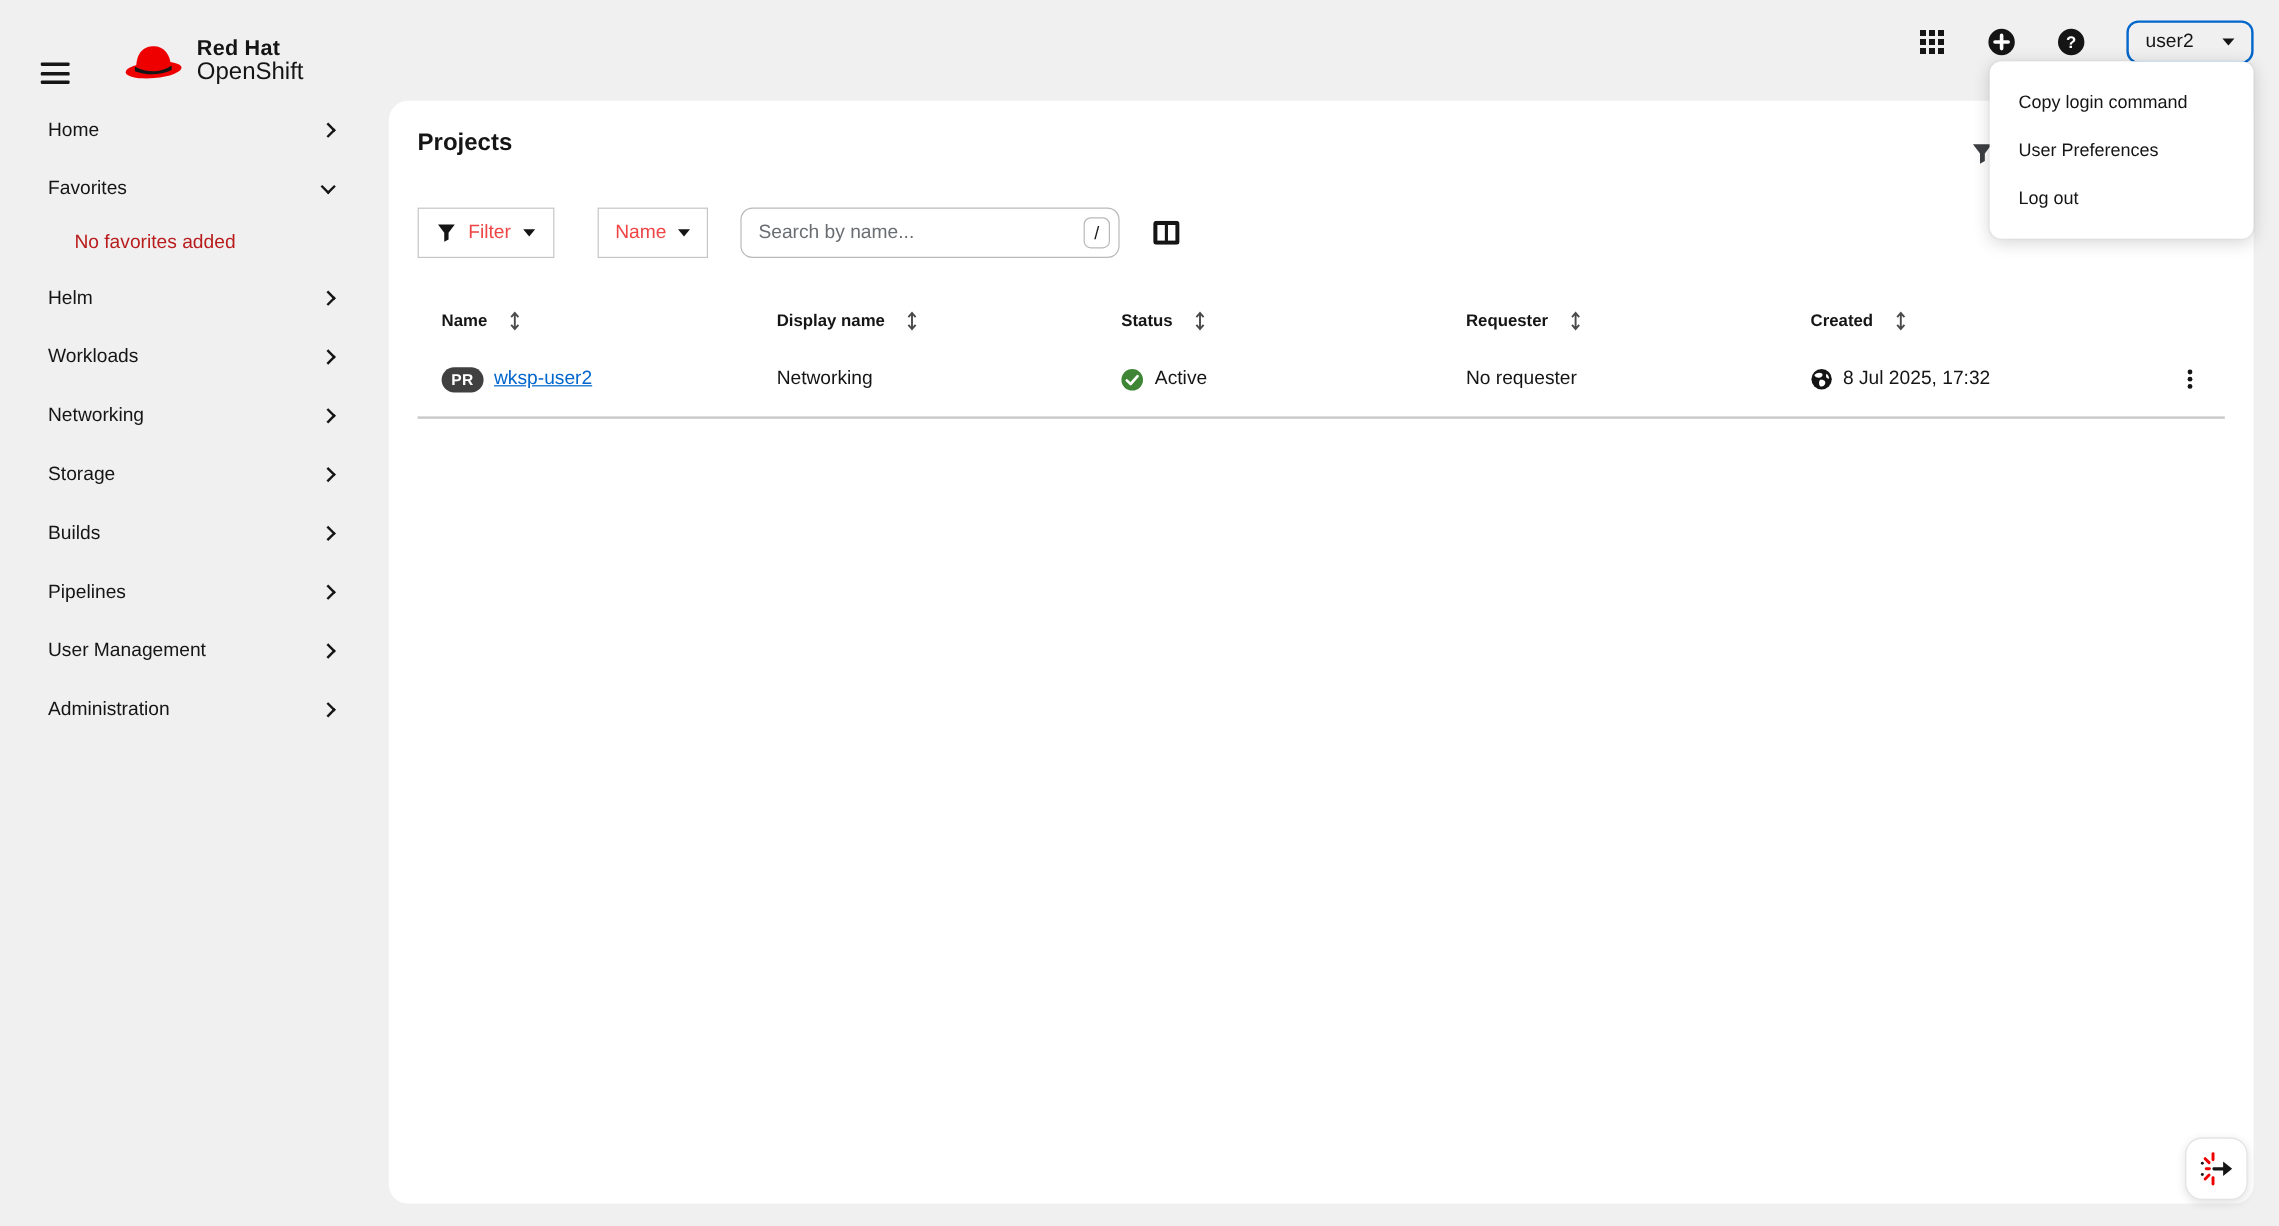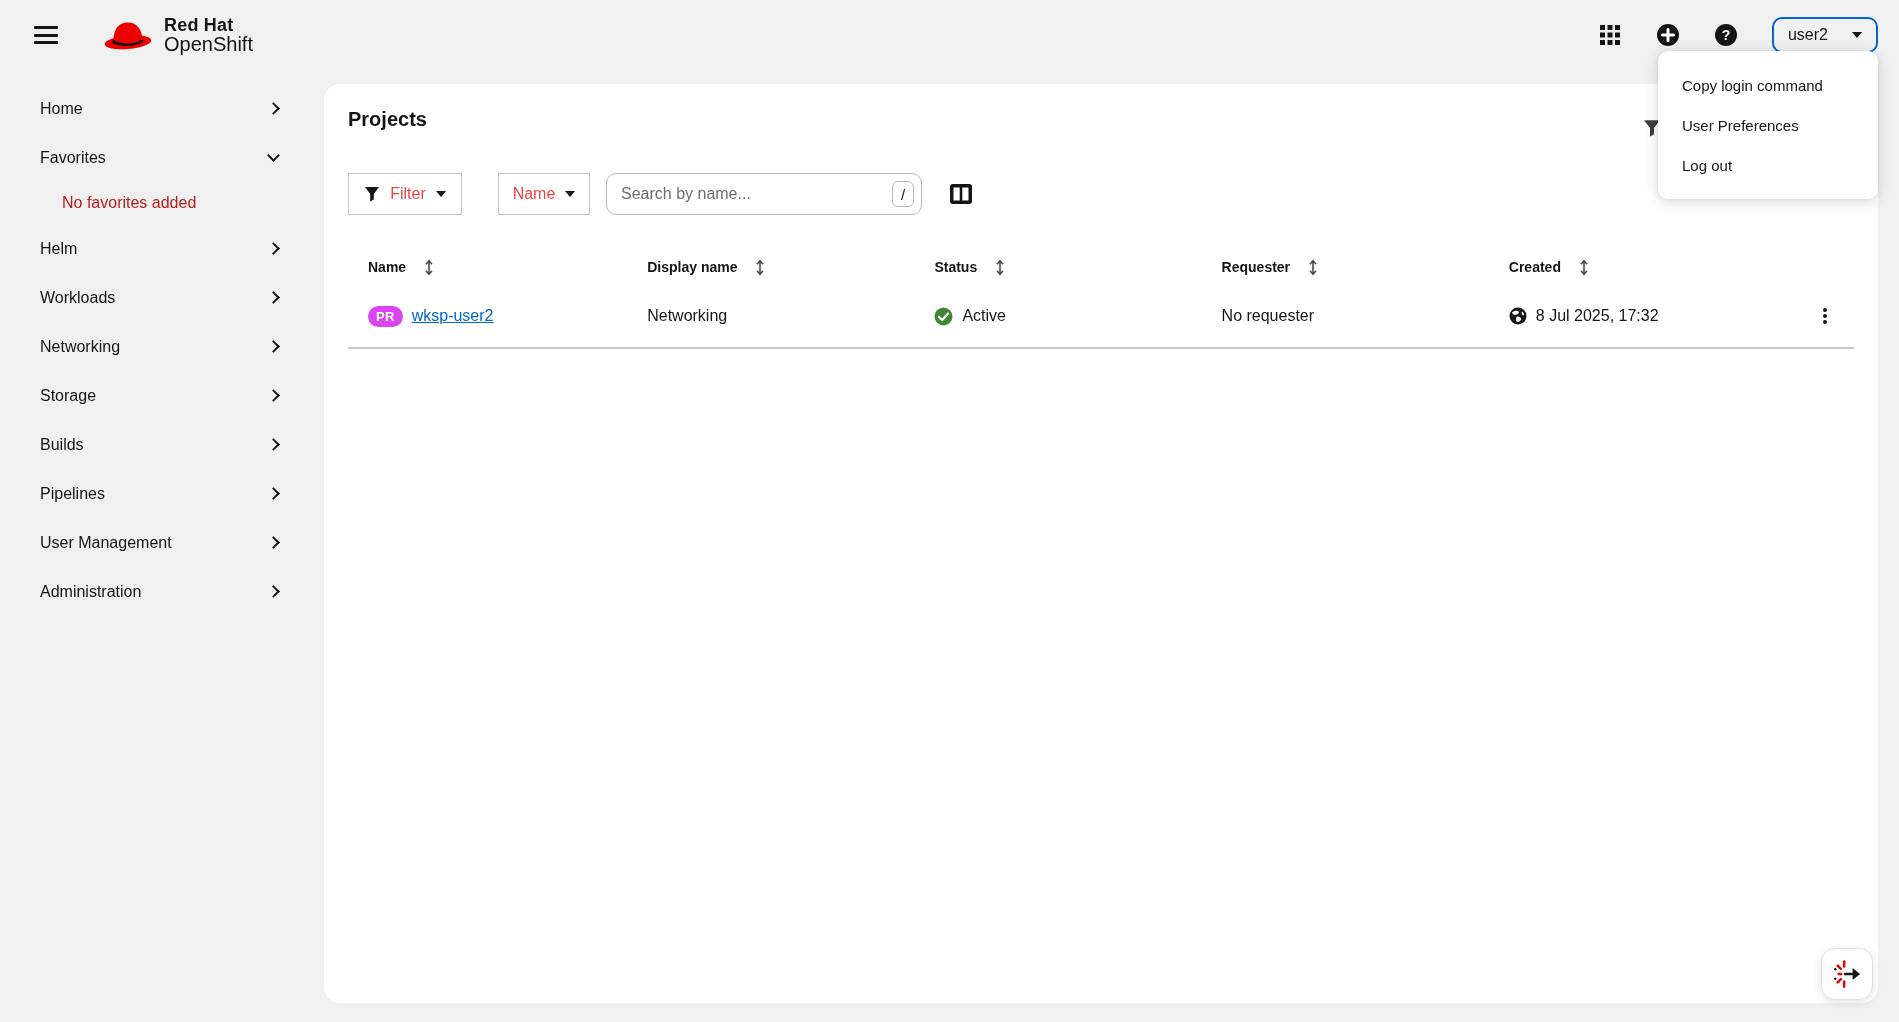--- a/index.html
+++ b/index.html
@@ -6,21 +6,21 @@
   html,body { width:1899px; height:1022px; }
   body {
     font-family:"Liberation Sans", sans-serif;
     background:#f0f0f0;
     color:#151515;
     overflow:hidden;
     position:relative;
   }
   
   .masthead {
-    height:70px; display:flex; align-items:center; position:relative;
+    height:70px; display:flex; align-items:flex-end; position:relative;
   }
   .hamburger { width:24px; height:18px; margin-left:34px; display:flex; flex-direction:column; justify-content:space-between; cursor:pointer; }
   .hamburger span { display:block; height:3px; background:#151515; border-radius:1px; }
   .logo { display:flex; align-items:center; margin-left:44px; cursor:pointer; }
   .logo svg { width:52px; height:38px; }
   .logo-text { margin-left:10px; line-height:1.02; }
   .logo-line1 { font-weight:700; font-size:18px; letter-spacing:.2px; }
   .logo-line2 { font-weight:400; font-size:20px; }
   .masthead-right { position:absolute; right:21px; top:0; height:70px; display:flex; align-items:center; gap:34px; }
   .icon-btn { width:24px; height:24px; display:flex; align-items:center; justify-content:center; cursor:pointer; }
@@ -47,21 +47,21 @@
     padding:24px; position:relative;
   }
   .page-title { font-size:20px; font-weight:700; margin-top:0; }
   .toolbar { display:flex; align-items:center; margin-top:42px; }
   .btn {
     height:42px; border:1px solid #c5c5c5; border-radius:0; background:#fff;
     display:flex; align-items:center; justify-content:center; gap:10px; font-size:16px; cursor:pointer; color:#ef4444;
   }
   .filter-btn { width:114px; }
   .name-btn { width:92px; margin-left:36px; }
-  .search-wrap { position:relative; margin-left:16px;border-radius:10px; }
+  .search-wrap { position:relative; margin-left:27px;border-radius:10px; }
   .search-input {
     width:316px; height:42px; border:1px solid #b9b9b9; border-radius:10px;
     padding:0 44px 0 14px; font-size:16px; font-family:"Liberation Sans", sans-serif; color:#151515; background:#fff;
   }
   .search-input::placeholder { color:#6a6e73; }
   .slash-chip {
     position:absolute; right:8px; top:8px; width:22px; height:26px;
     border:1px solid #b9b9b9; border-radius:6px; display:flex; align-items:center; justify-content:center;
     font-size:15px; color:#151515;
   }
@@ -69,21 +69,21 @@
   
   .table { margin-top:34px; }
   .thead, .trow { display:grid; grid-template-columns:1fr 1fr 1fr 1fr 1fr 70px; align-items:center; }
   .thead { height:36px; }
   .th { font-size:14px; font-weight:700; display:flex; align-items:center; gap:18px; padding-left:12px; cursor:pointer; }
   .th:first-child { padding-left:20px; }
   .trow { height:64px; border-bottom:2px solid #c9c9c9; font-size:16px; }
   .td { padding-left:12px; display:flex; align-items:center; gap:9px; }
   .td:first-child { padding-left:20px; }
   .proj-badge {
-    background:#d946ef; color:#fff; font-weight:700; font-size:13px;
+    background:#404040; color:#fff; font-weight:700; font-size:13px;
     border-radius:12px; padding:4px 8px; letter-spacing:.3px; line-height:1;
   }
   .res-link { color:#0066cc; text-decoration:underline; cursor:pointer; }
   .kebab { font-size:20px; letter-spacing:0; line-height:.45; cursor:pointer; color:#151515; text-align:center; width:100%; display:flex; flex-direction:column; align-items:center; gap:2px; }
   .kebab i { width:4px; height:4px; background:#151515; border-radius:50%; display:block; }
   
   .user-menu {
     position:absolute; left:1658px; top:51px; width:220px;
     background:#fff; border-radius:10px; box-shadow:0 3px 14px rgba(0,0,0,.16), 0 0 2px rgba(0,0,0,.08);
     padding:14px 0; z-index:30;

